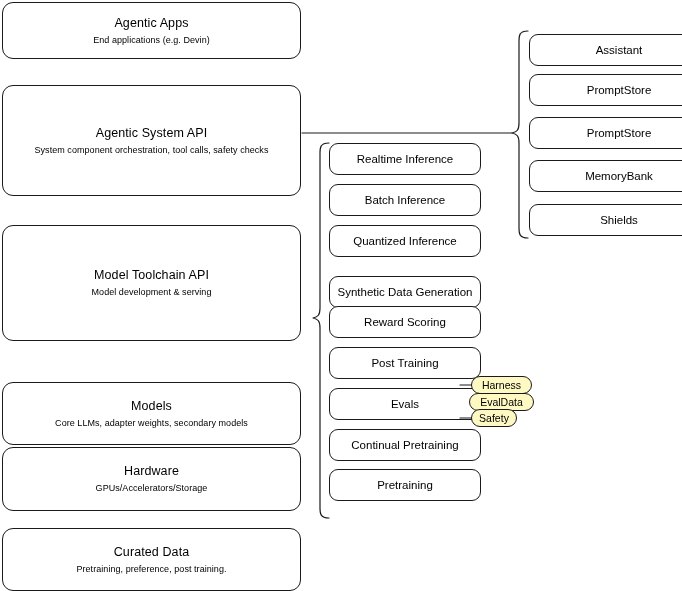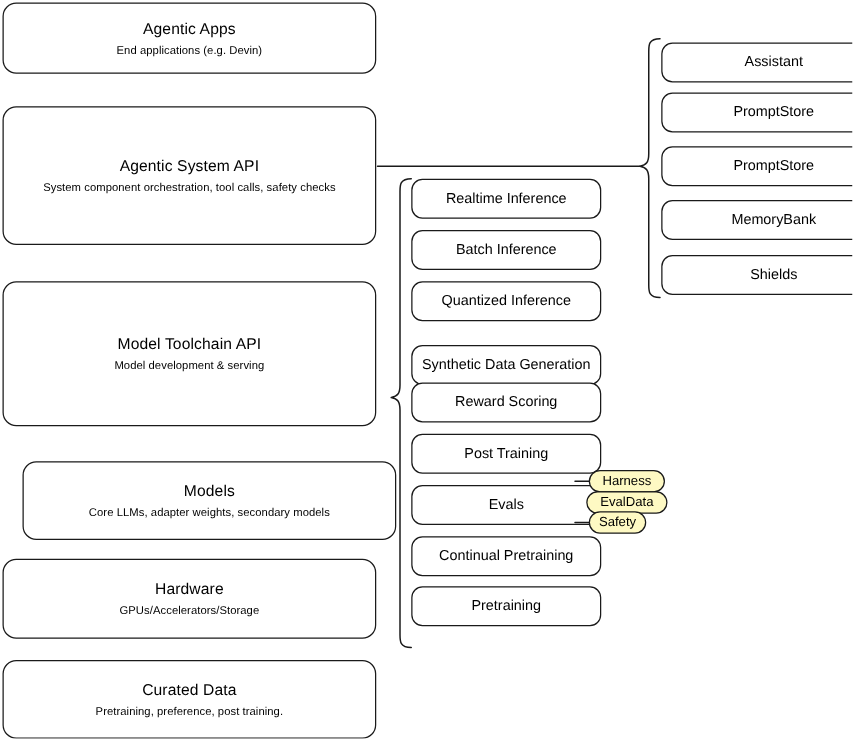--- a/index.html
+++ b/index.html
@@ -139,21 +139,21 @@
   <div class="box layer-box" style="top:85px; height:111px;">
     <div class="title">Agentic System API</div>
     <div class="subtitle">System component orchestration, tool calls, safety checks</div>
   </div>
 
   <div class="box layer-box" style="top:225px; height:116px;">
     <div class="title">Model Toolchain API</div>
     <div class="subtitle">Model development &amp; serving</div>
   </div>
 
-  <div class="box layer-box" style="top:369px; height:63px;margin-left:16px;">
+  <div class="box layer-box" style="top:382px; height:63px;">
     <div class="title">Models</div>
     <div class="subtitle">Core LLMs, adapter weights, secondary models</div>
   </div>
 
   <div class="box layer-box" style="top:447px; height:64px;">
     <div class="title">Hardware</div>
     <div class="subtitle">GPUs/Accelerators/Storage</div>
   </div>
 
   <div class="box layer-box" style="top:528px; height:63px;">

